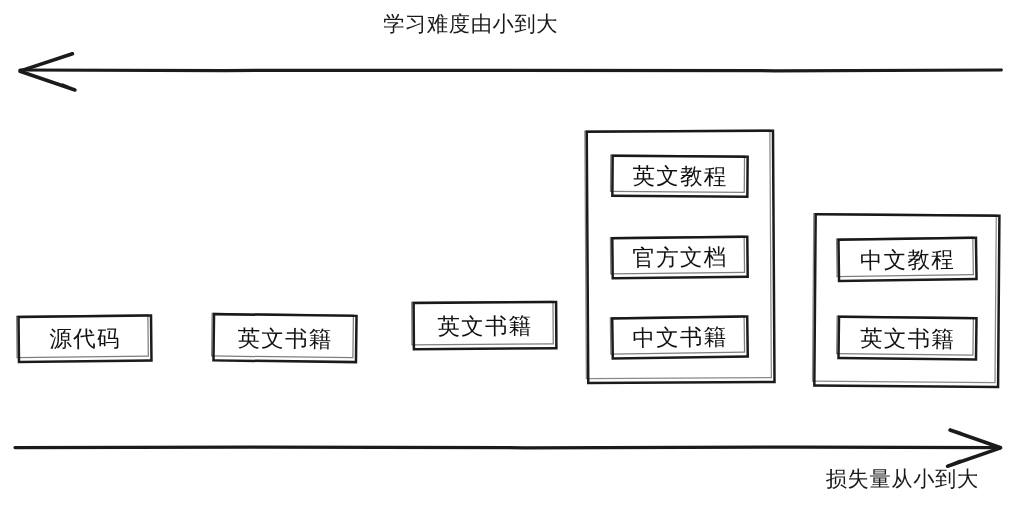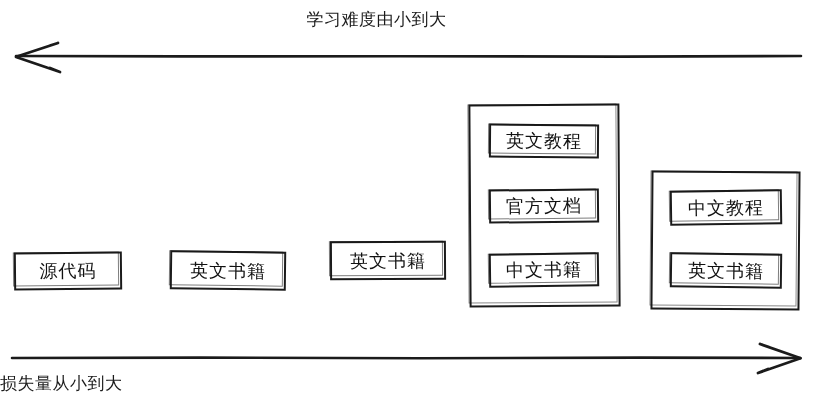--- a/index.html
+++ b/index.html
@@ -31,21 +31,21 @@
     left: 0;
     right: 0;
     top: 8px;
     text-align: center;
     padding-right: 60px;
   }
   #bottom-axis-label {
     left: 0;
     right: 0;
     top: 372px;
-    text-align: left;
+    text-align: right;
     padding-right: 30px;
   }
 
   
   .arrow-svg {
     position: absolute;
     left: 0;
     top: 0;
     width: 813px;
     height: 414px;

